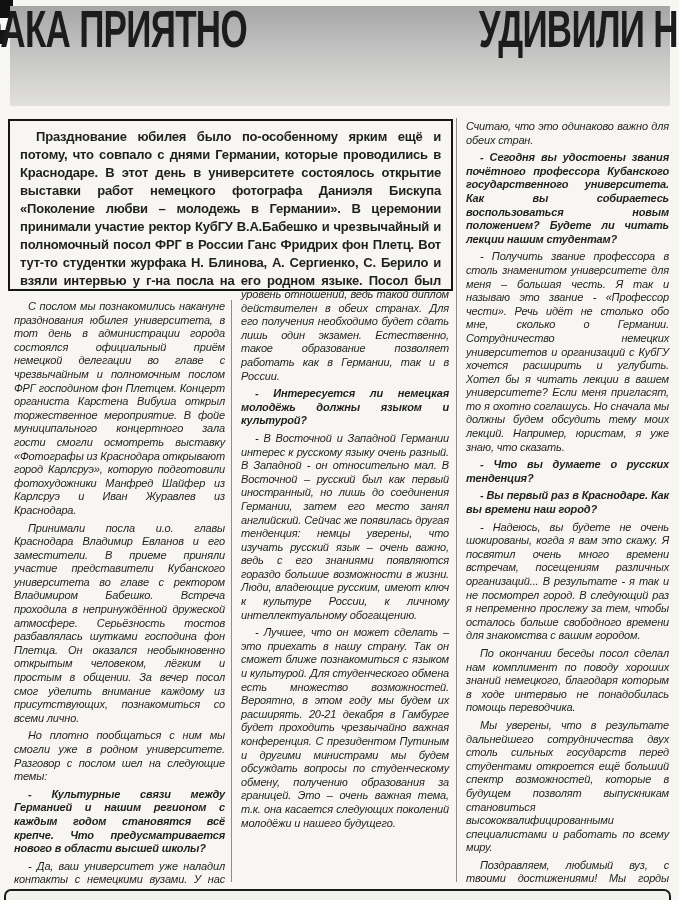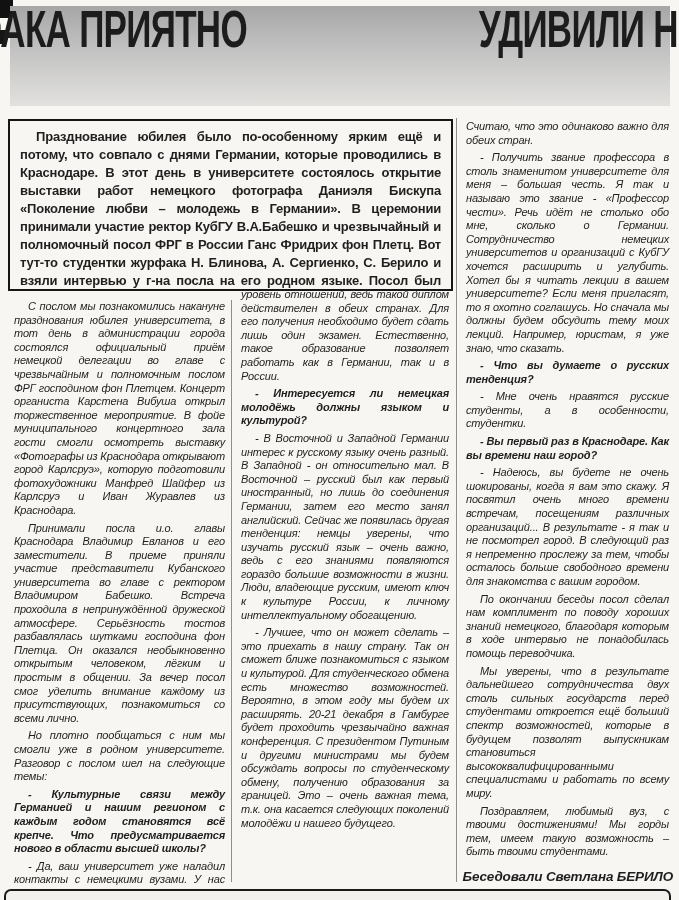--- a/index.html
+++ b/index.html
@@ -129,23 +129,23 @@
       <p class="q">- Интересуется ли немецкая молодёжь должны языком и культурой?</p>
       <p class="">- В Восточной и Западной Германии интерес к русскому языку очень разный. В Западной - он относительно мал. В Восточной – русский был как первый иностранный, но лишь до соединения Германии, затем его место занял английский. Сейчас же появилась другая тенденция: немцы уверены, что изучать русский язык – очень важно, ведь с его знаниями появляются гораздо большие возможности в жизни. Люди, владеющие русским, имеют ключ к культуре России, к личному интеллектуальному обогащению.</p>
       <p class="">- Лучшее, что он может сделать – это приехать в нашу страну. Так он сможет ближе познакомиться с языком и культурой. Для студенческого обмена есть множество возможностей. Вероятно, в этом году мы будем их расширять. 20-21 декабря в Гамбурге будет проходить чрезвычайно важная конференция. С президентом Путиным и другими министрами мы будем обсуждать вопросы по студенческому обмену, получению образования за границей. Это – очень важная тема, т.к. она касается следующих поколений молодёжи и нашего будущего.</p>
     </div>
 
   <div class="v-sep sep-2"></div>
 
   <div class="col col-right">
     <div>
         <p class=" noindent">Считаю, что это одинаково важно для обеих стран.</p>
+        <p class="q">- Сегодня вы удостоены звания почётного профессора Кубанского государственного университета. Как вы собираетесь воспользоваться новым положением? Будете ли читать лекции нашим студентам?</p>
         <p class="">- Получить звание профессора в столь знаменитом университете для меня – большая честь. Я так и называю это звание - «Профессор чести». Речь идёт не столько обо мне, сколько о Германии. Сотрудничество немецких университетов и организаций с КубГУ хочется расширить и углубить. Хотел бы я читать лекции в вашем университете? Если меня пригласят, то я охотно соглашусь. Но сначала мы должны будем обсудить тему моих лекций. Например, юристам, я уже знаю, что сказать.</p>
         <p class="q">- Что вы думаете о русских тенденция?</p>
-        <p class="">- Мне очень нравятся русские студенты, а в особенности, студентки.</p>
         <p class="q">- Вы первый раз в Краснодаре. Как вы времени наш город?</p>
         <p class="">- Надеюсь, вы будете не очень шокированы, когда я вам это скажу. Я посвятил очень много времени встречам, посещениям различных организаций... В результате - я так и не посмотрел город. В следующий раз я непременно прослежу за тем, чтобы осталось больше свободного времени для знакомства с вашим городом.</p>
         <p class="">По окончании беседы посол сделал нам комплимент по поводу хороших знаний немецкого, благодаря которым в ходе интервью не понадобилась помощь переводчика.</p>
         <p class="">Мы уверены, что в результате дальнейшего сотрудничества двух столь сильных государств перед студентами откроется ещё больший спектр возможностей, которые в будущем позволят выпускникам становиться высококвалифицированными специалистами и работать по всему миру.</p>
         <p class="">Поздравляем, любимый вуз, с твоими достижениями! Мы горды тем, имеем такую возможность – быть твоими студентами.</p>
       </div>
     <div class="signature">
       <div>Беседовали Светлана БЕРИЛО</div>
       <div>и Анна СЕРГИЕНКО</div>
     </div>

